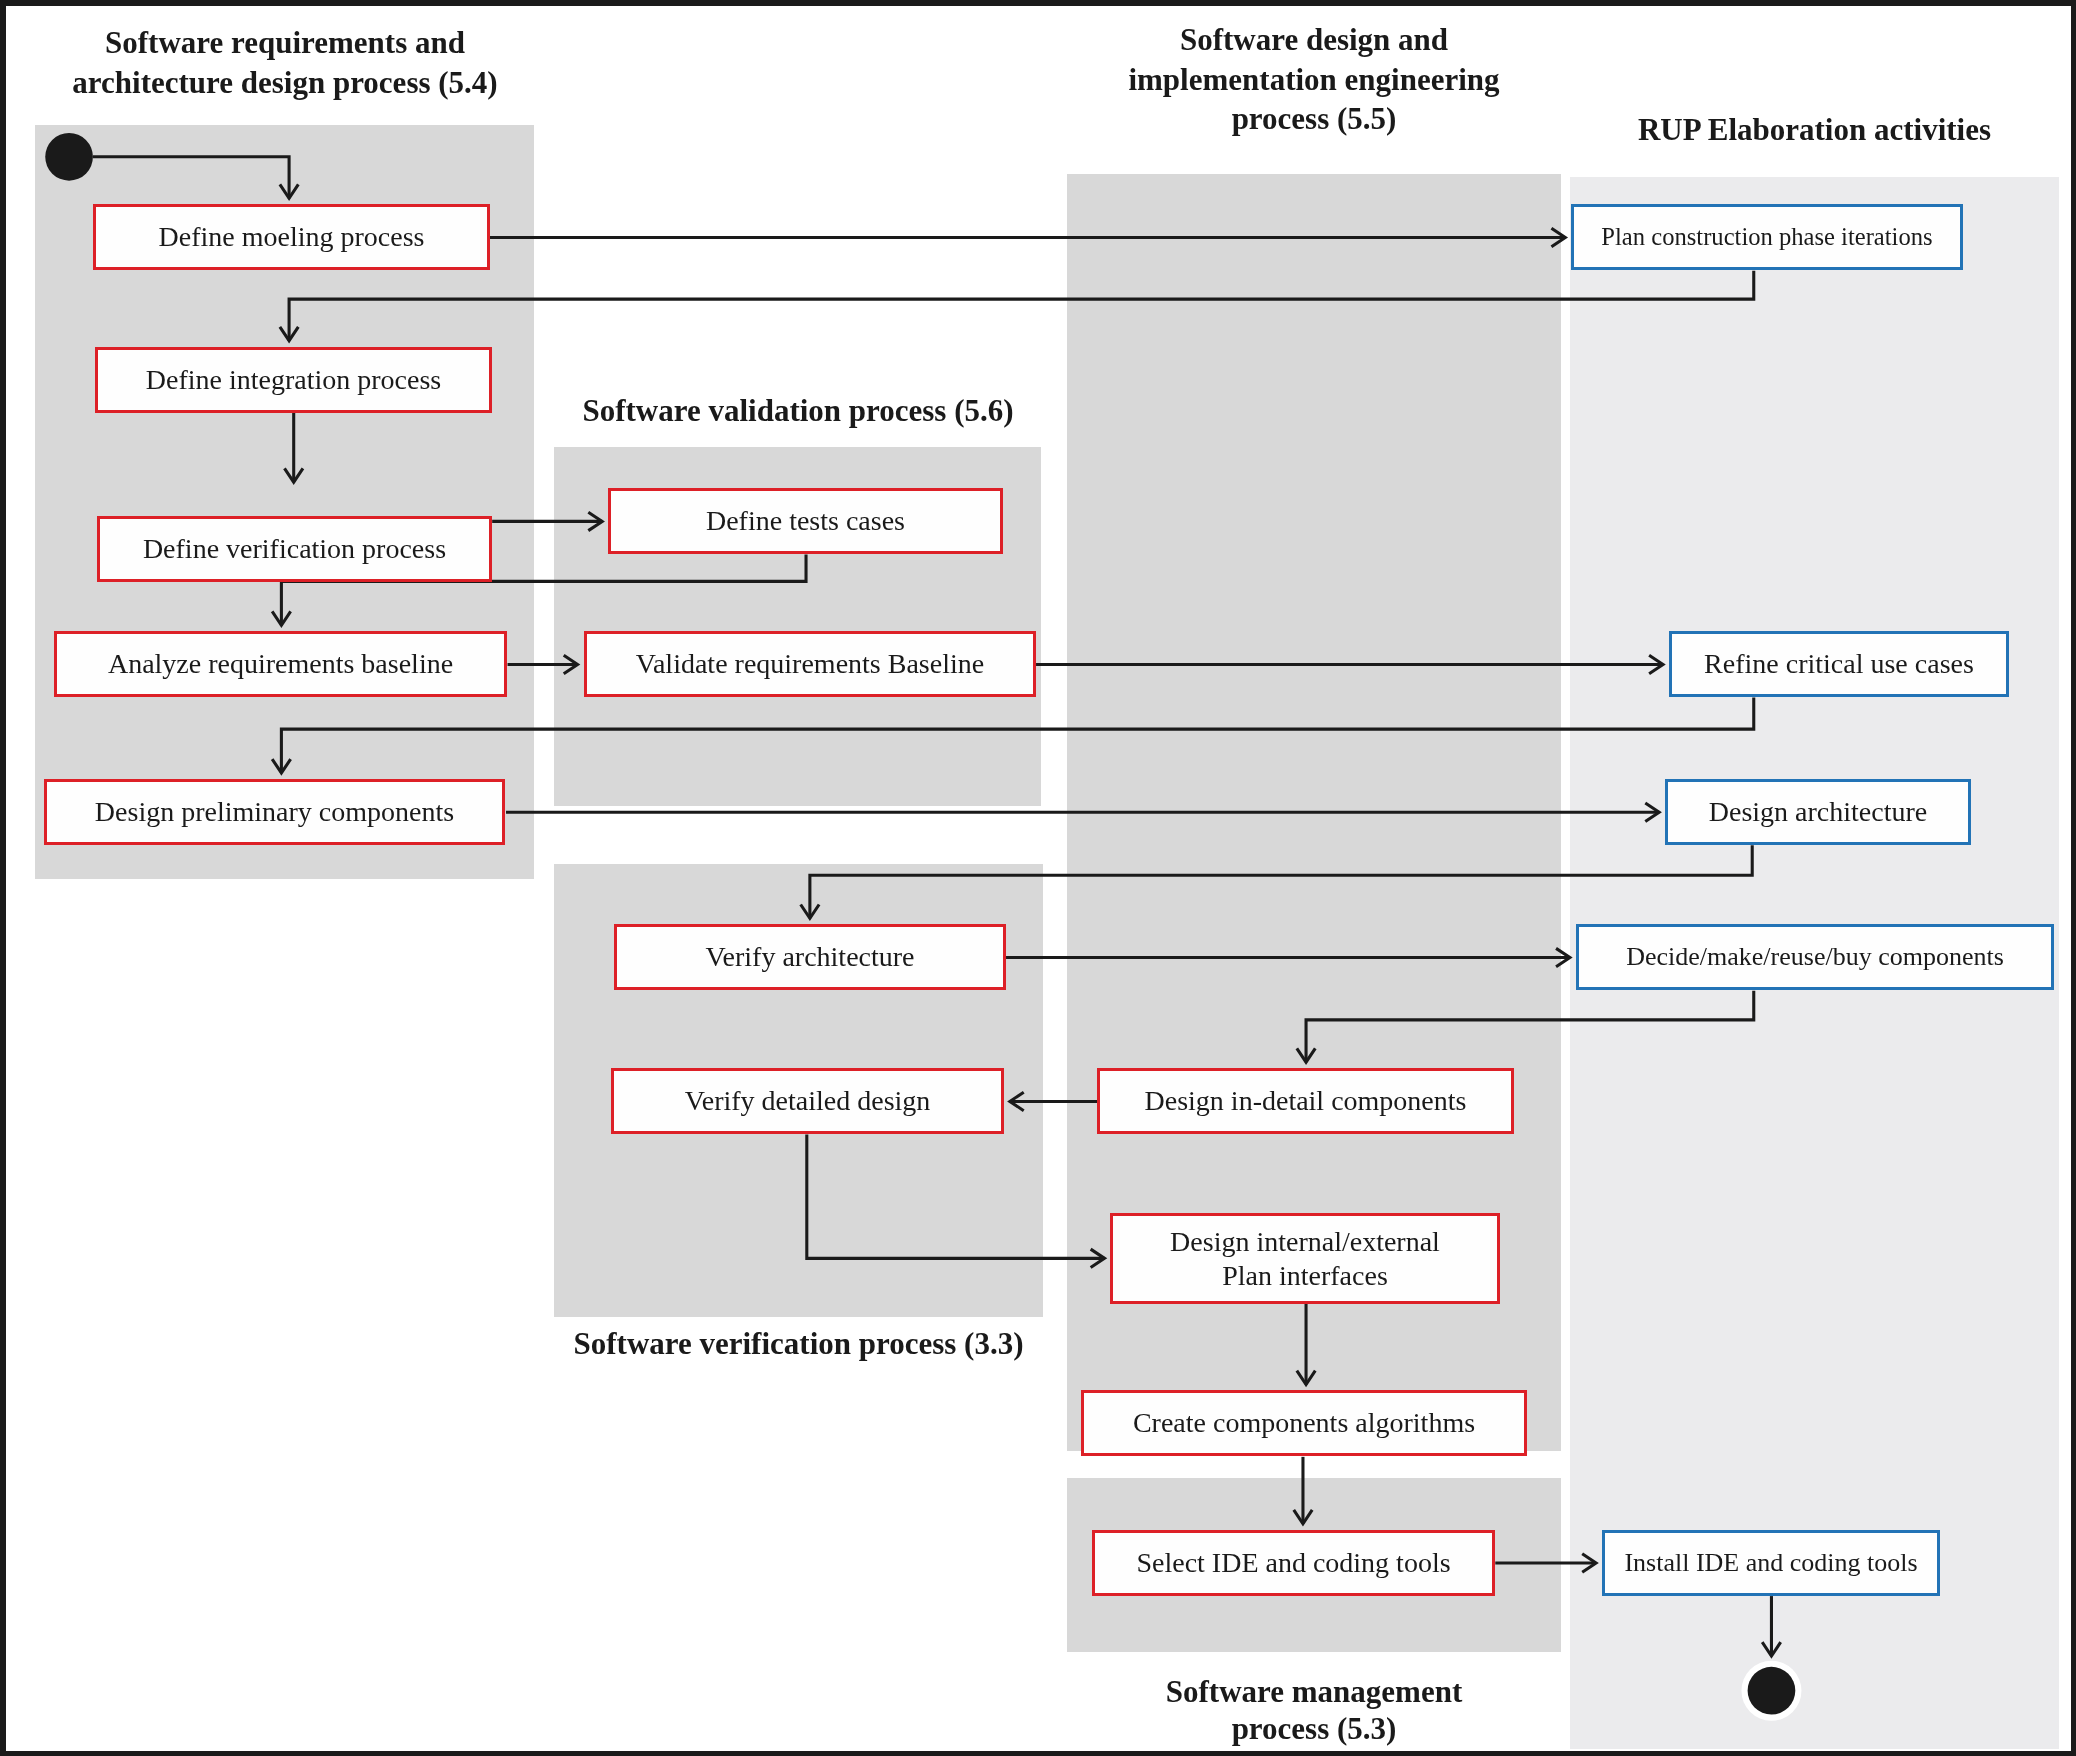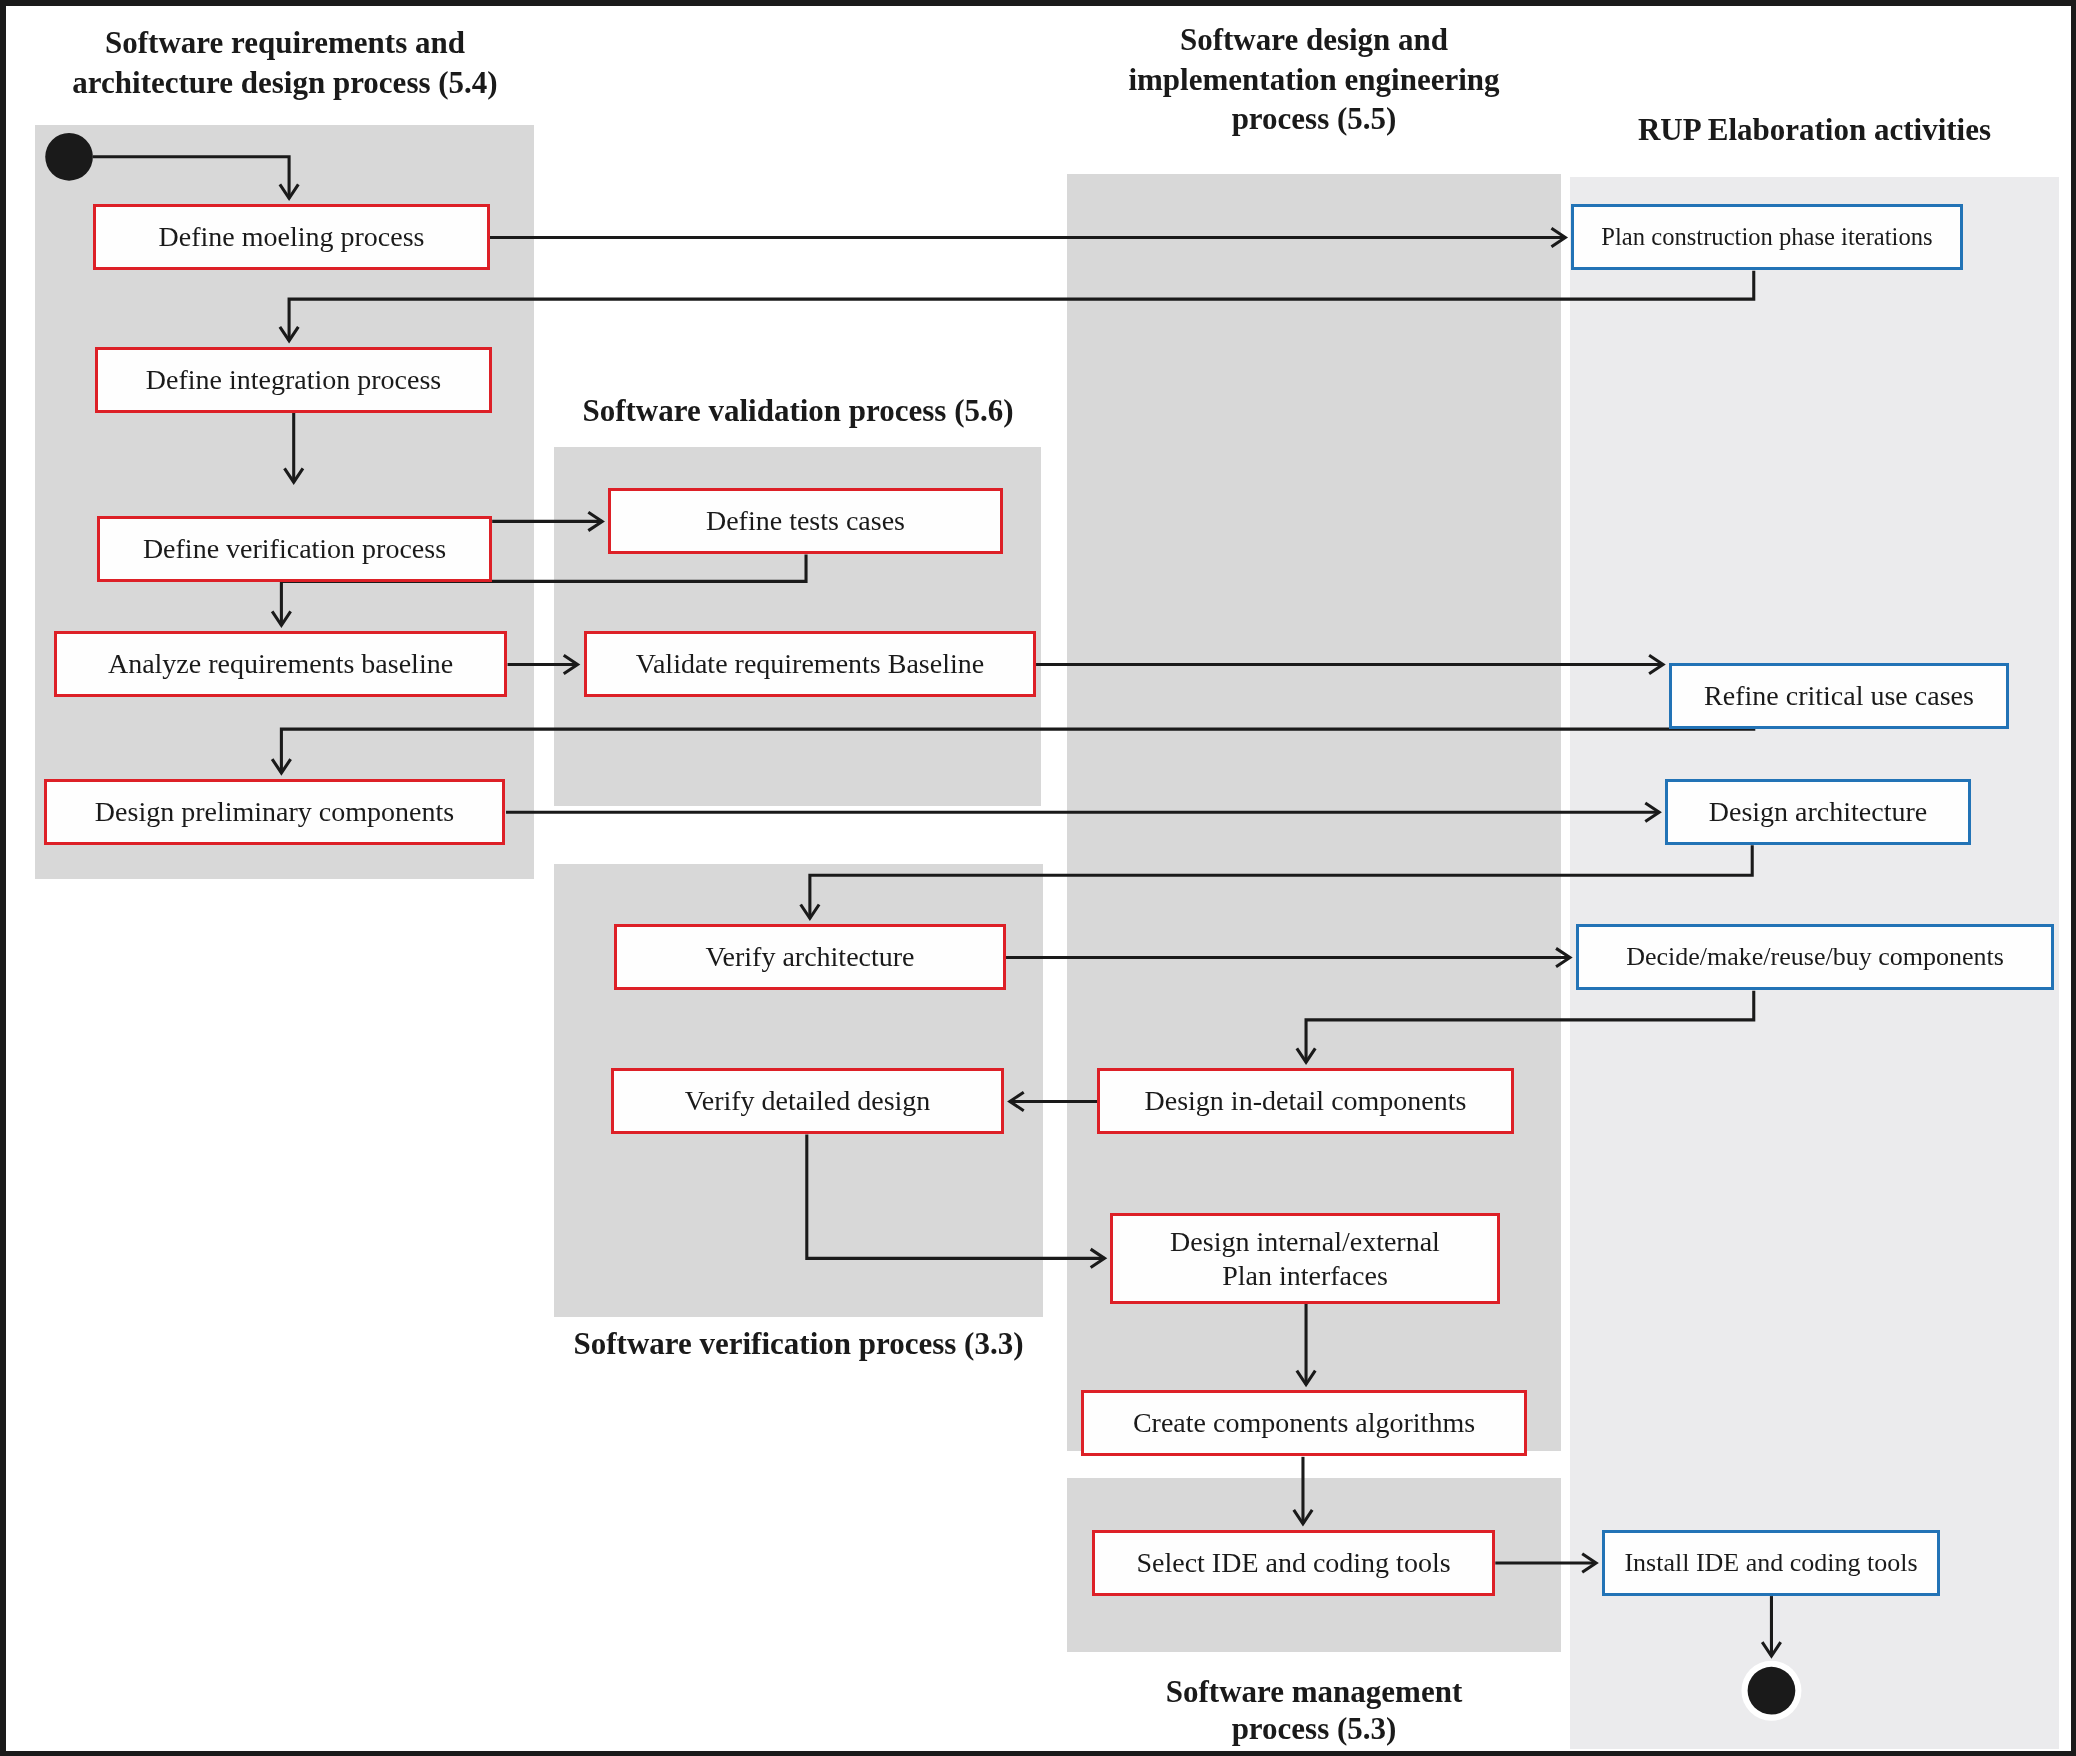--- a/index.html
+++ b/index.html
@@ -92,19 +92,19 @@
   <div class="box" style="left:1091px;top:1062px;width:417px;height:66px;">Design in-detail components</div>
   <div class="box twoline" style="left:1104px;top:1207px;width:390px;height:91px;flex-direction:column;">
     <div>Design internal/external</div>
     <div>Plan interfaces</div>
   </div>
   <div class="box" style="left:1075px;top:1384px;width:446px;height:66px;">Create components algorithms</div>
 
   <div class="box" style="left:1086px;top:1524px;width:403px;height:66px;">Select IDE and coding tools</div>
 
   <div class="box blue lbl-small" style="left:1565px;top:198px;width:392px;height:66px;">Plan construction phase iterations</div>
-  <div class="box blue" style="left:1663px;top:625px;width:340px;height:66px;margin-top:32px;">Refine critical use cases</div>
+  <div class="box blue" style="left:1663px;top:625px;width:340px;height:66px;">Refine critical use cases</div>
   <div class="box blue" style="left:1659px;top:773px;width:306px;height:66px;">Design architecture</div>
   <div class="box blue lbl-mid" style="left:1570px;top:918px;width:478px;height:66px;">Decide/make/reuse/buy components</div>
   <div class="box blue lbl-mid" style="left:1596px;top:1524px;width:338px;height:66px;">Install IDE and coding tools</div>
 
 </div>
 
 
 </body></html>

